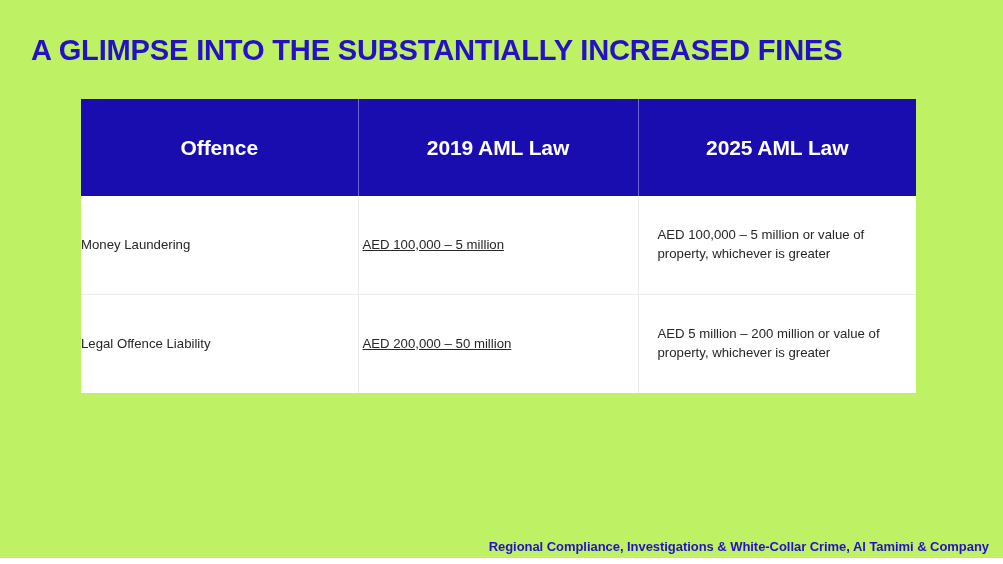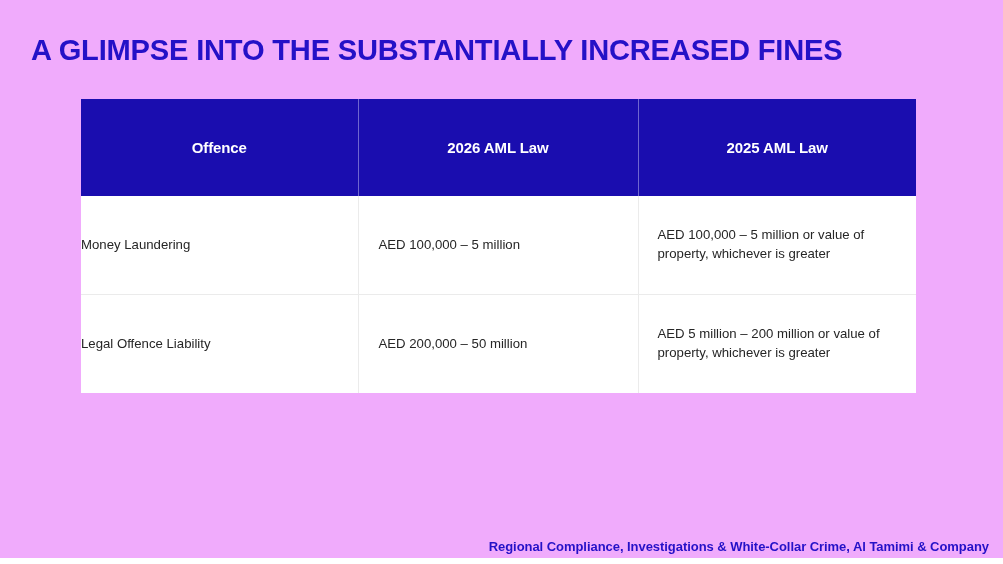--- a/index.html
+++ b/index.html
@@ -10,21 +10,21 @@
     width: 1003px;
     height: 564px;
     background: #ffffff;
     font-family: "Liberation Sans", sans-serif;
     overflow: hidden;
   }
   .slide {
     position: relative;
     width: 1003px;
     height: 558px;
-    background: #f0abfc;
+    background: #bef264;
     box-sizing: border-box;
   }
   .slide-title {
     position: absolute;
     left: 31px;
     top: 33px;
     font-size: 30px;
     font-weight: bold;
     letter-spacing: -0.2px;
     color: #2411c7;
@@ -41,21 +41,21 @@
     border-collapse: collapse;
     table-layout: fixed;
     background: #ffffff;
   }
   .fines-table col.c1 { width: 277px; }
   .fines-table col.c2 { width: 280px; }
   .fines-table col.c3 { width: 278px; }
   .fines-table thead th {
     background: #1a0daf;
     color: #ffffff;
-    font-size: 15px;
+    font-size: 21px;
     font-weight: bold;
     height: 97px;
     text-align: center;
     vertical-align: middle;
     padding: 0 8px;
     border-right: 1px solid #6f66cf;
     letter-spacing: -0.1px;
   }
   .fines-table thead th:last-child {
     border-right: none;
@@ -76,21 +76,21 @@
     border-bottom: none;
   }
   .fines-table tbody td:last-child {
     border-right: none;
   }
   .fines-table tbody td.col-offence {
     padding-left: 2px;
     text-indent: 0;
   }
   .fines-table tbody td.col-offence .cell-text { padding-left: 0px; }
-  .fines-table tbody td.col-2018 .cell-text { padding-left: 20px; }
+  .fines-table tbody td.col-2018 .cell-text { padding-left: 4px; text-decoration: underline; }
   .fines-table tbody td.col-2025 .cell-text { padding-left: 19px; }
   .fines-table tbody td.col-offence { padding-left: 0; }
   .cell-text {
     display: block;
   }
   td.col-offence { padding-left: 0; }
   td.col-offence .cell-text { margin-left: 0; }
   .pad-offence { padding-left: 0px; }
   .footer-note {
     position: absolute;
@@ -120,21 +120,21 @@
 
   <table class="fines-table">
     <colgroup>
       <col class="c1">
       <col class="c2">
       <col class="c3">
     </colgroup>
     <thead>
       <tr>
         <th>Offence</th>
-        <th>2026 AML Law</th>
+        <th>2019 AML Law</th>
         <th>2025 AML Law</th>
       </tr>
     </thead>
     <tbody>
       <tr>
         <td class="col-offence">
           <span class="cell-text pad-offence">Money Laundering</span>
         </td>
         <td class="col-2018">
           <span class="cell-text">AED 100,000 – 5 million</span>

